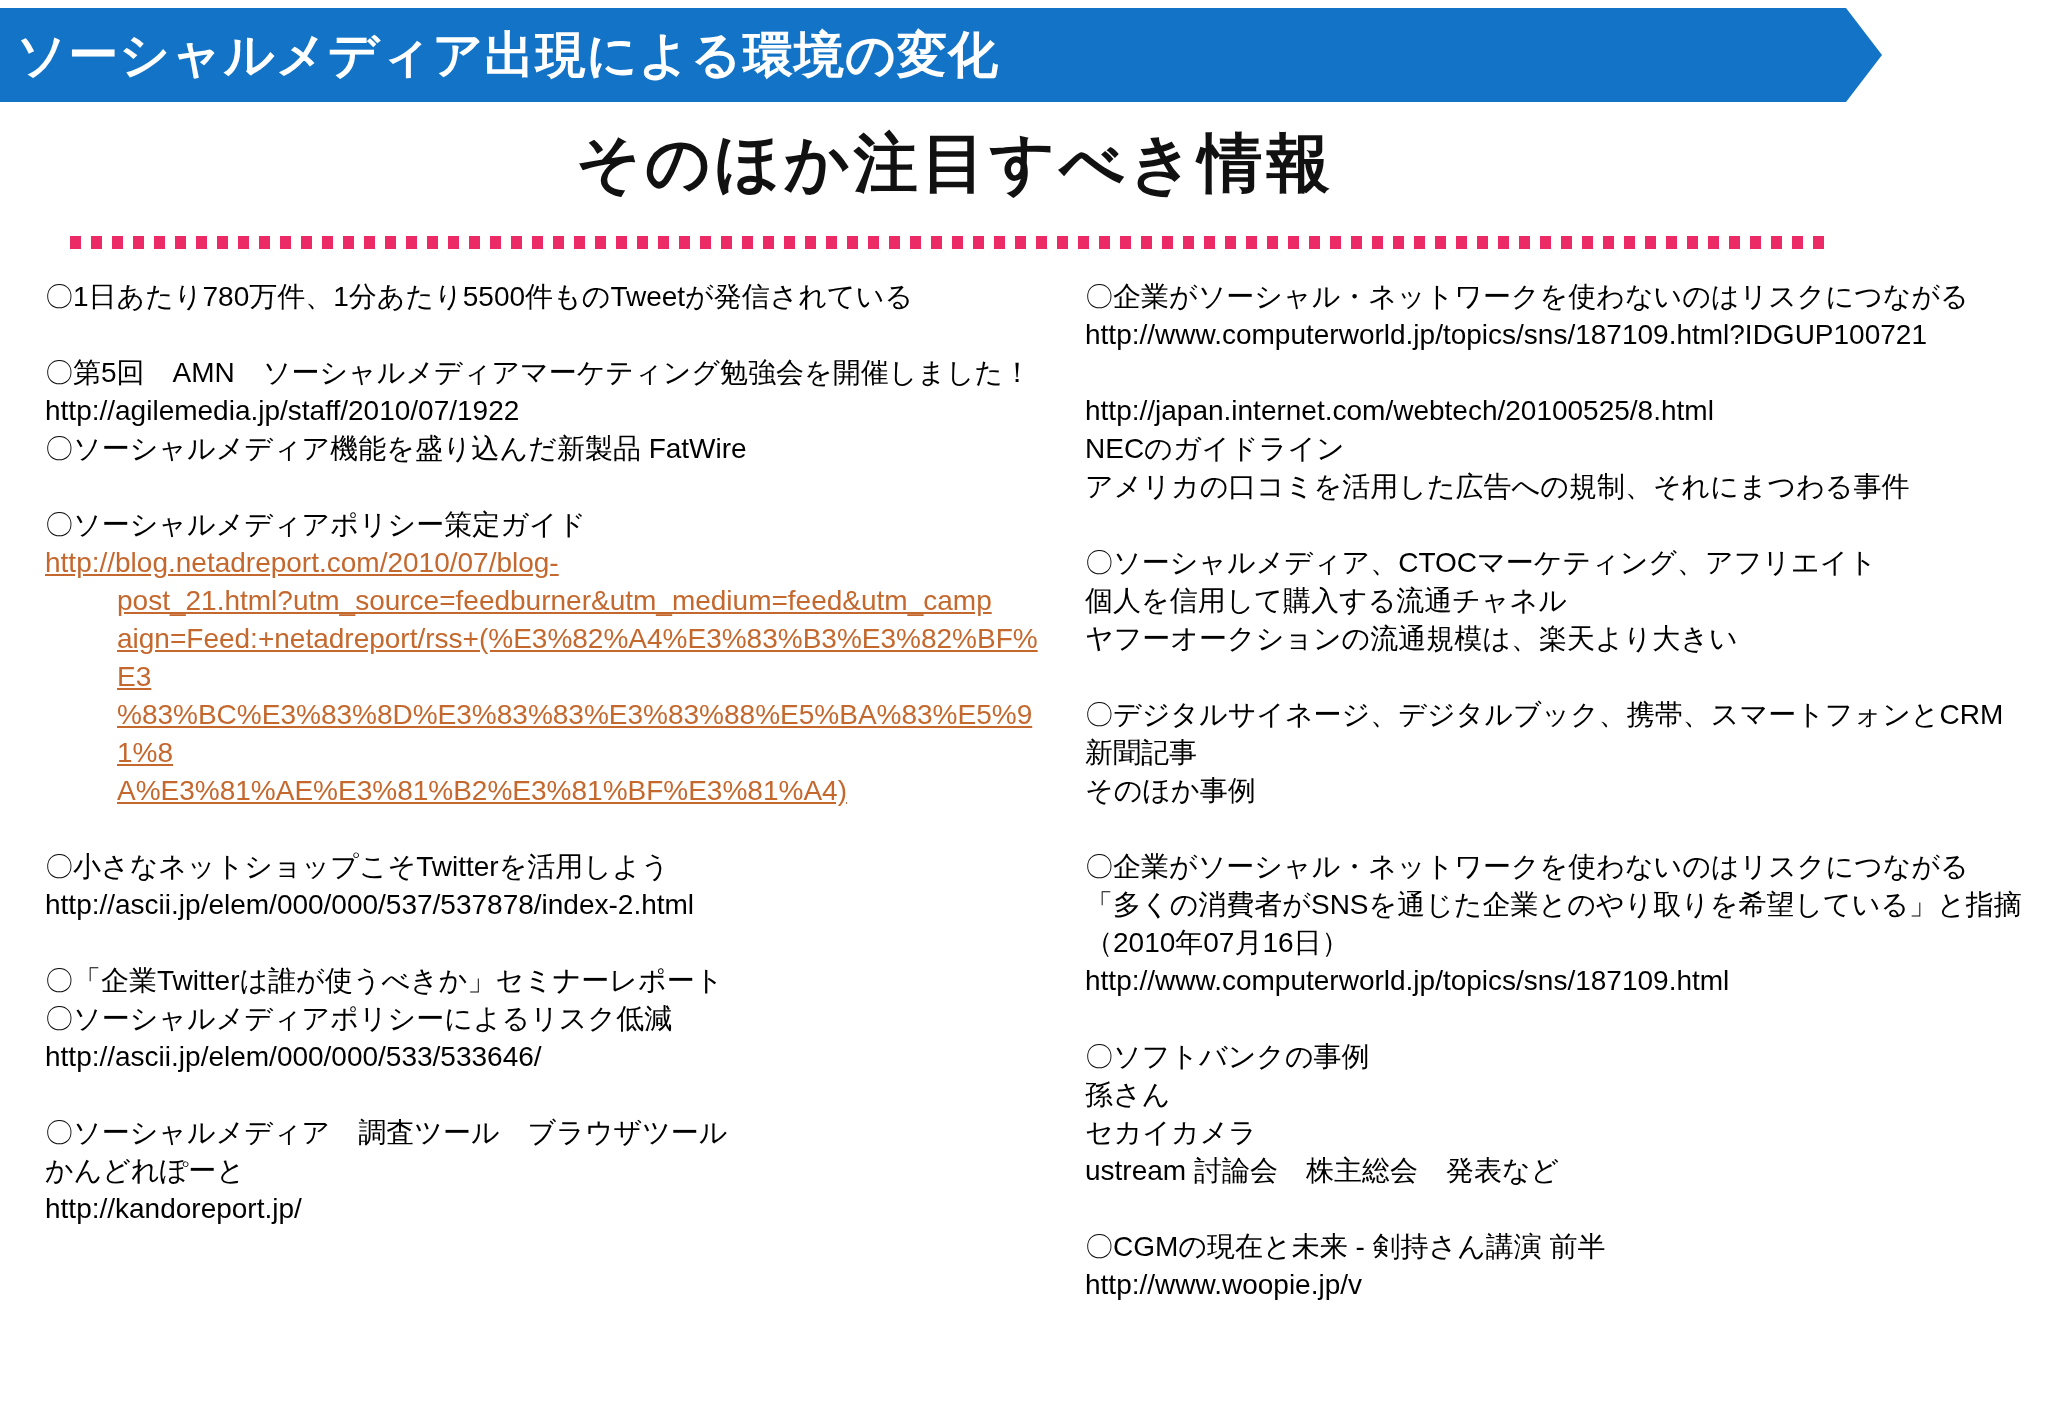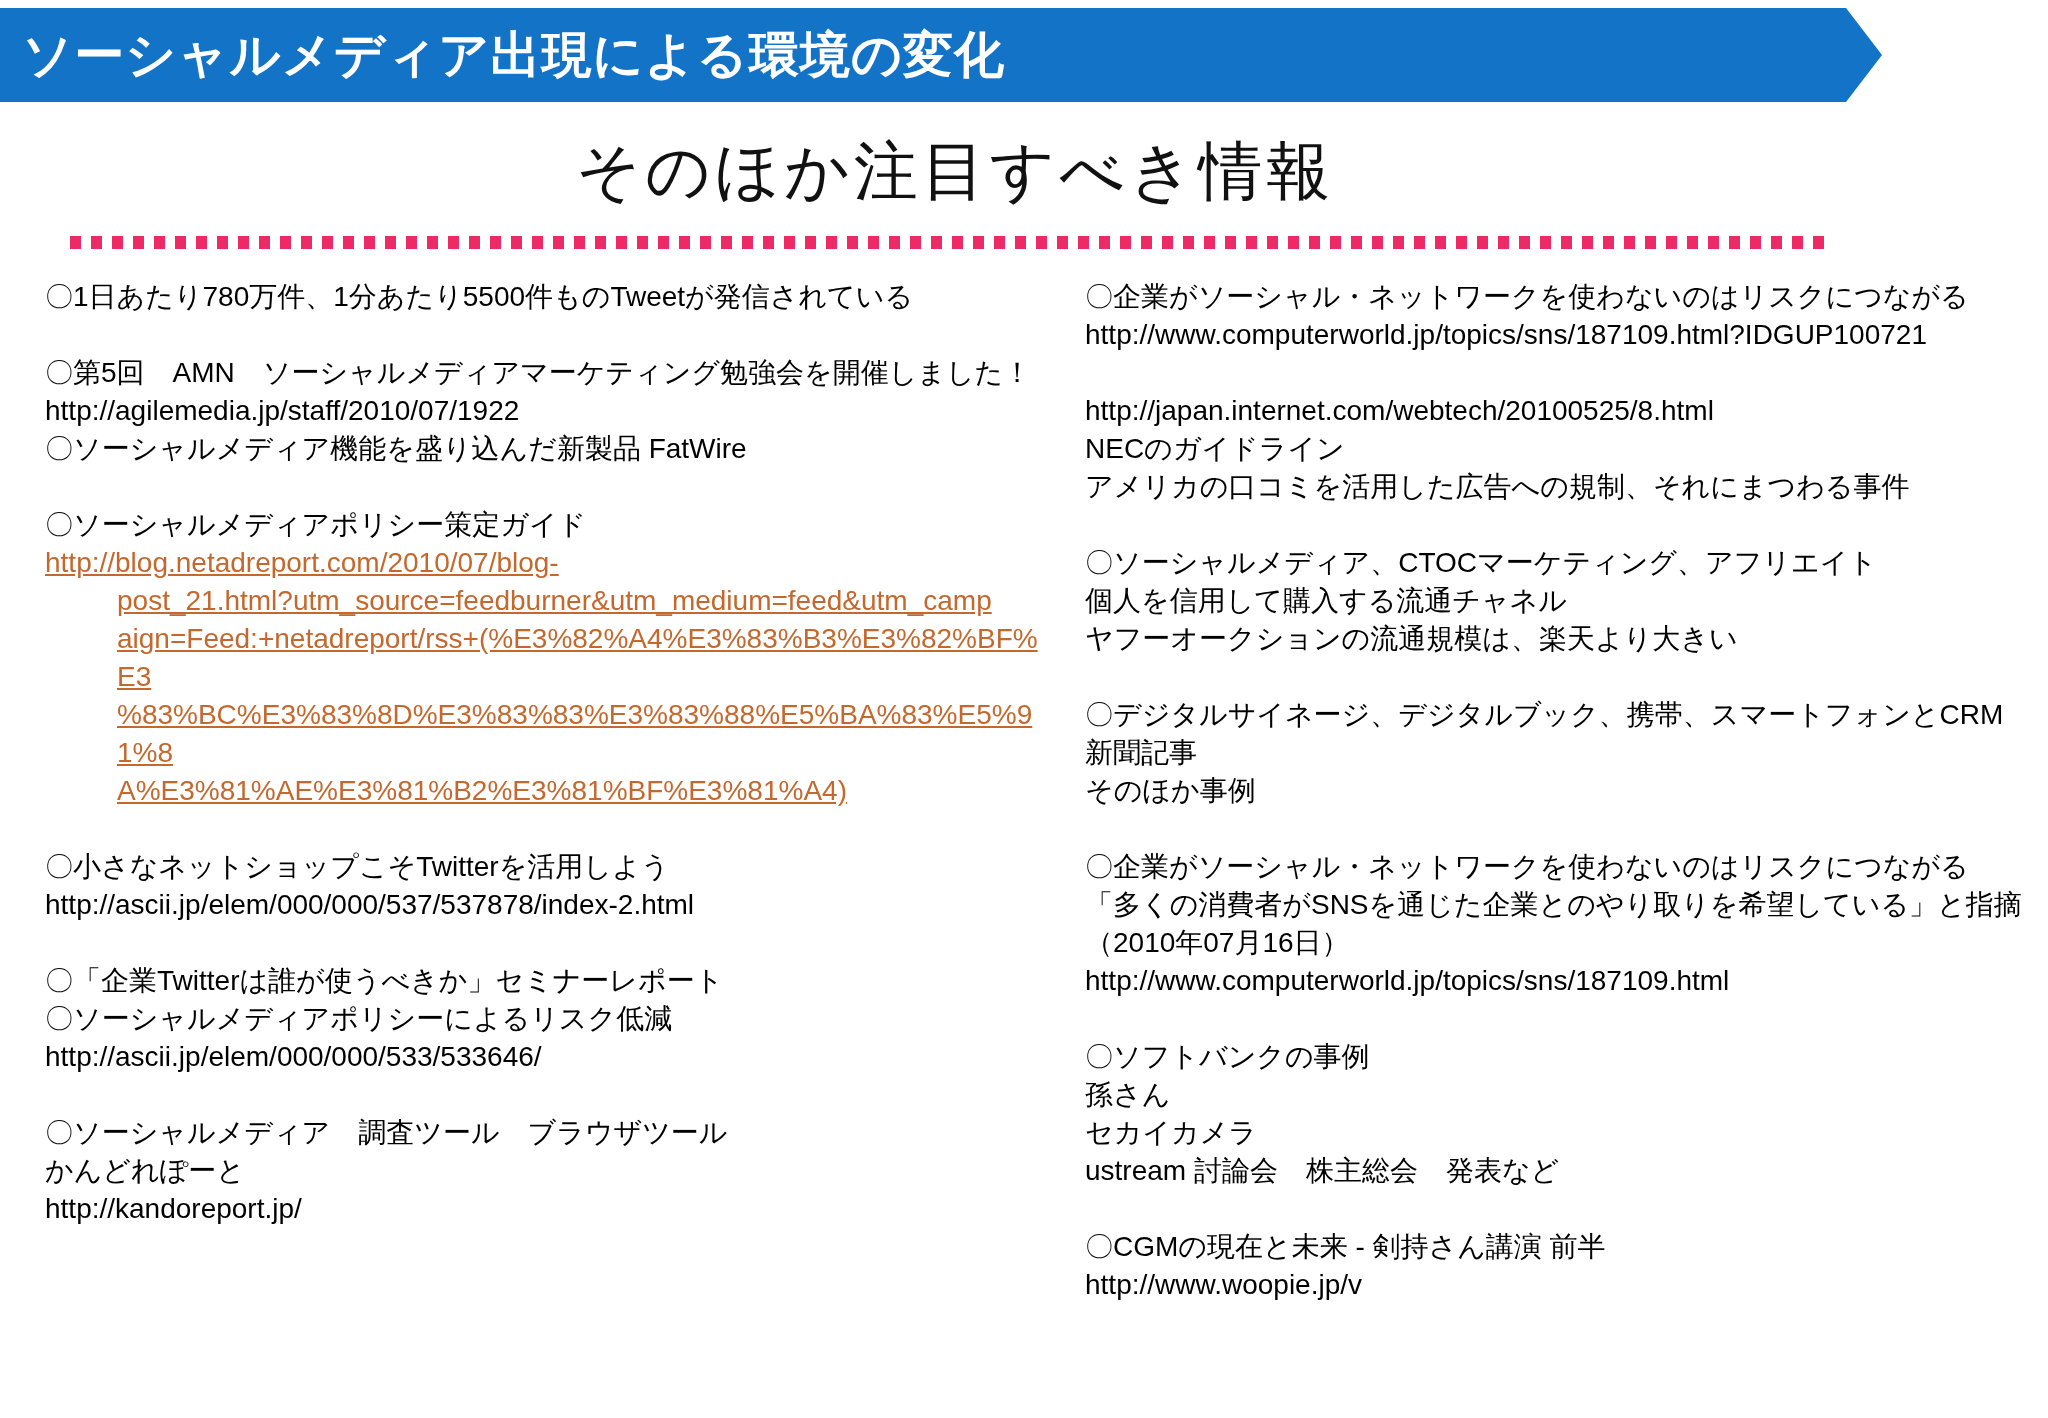--- a/index.html
+++ b/index.html
@@ -7,26 +7,26 @@
     width:2048px;height:1418px;background:#ffffff;overflow:hidden;position:relative;
     font-family:"Liberation Sans",sans-serif;color:#000;
   }
   .banner{
     position:absolute;top:8px;left:0;width:1882px;height:94px;
     background:#1273C7;
     clip-path:polygon(0 0,1846px 0,1882px 50%,1846px 100%,0 100%);
     display:flex;align-items:center;
   }
   .banner-title{
-    color:#ffffff;font-size:50px;font-weight:bold;padding-left:22px;
+    color:#ffffff;font-size:50px;font-weight:bold;padding-left:16px;
     letter-spacing:1px;white-space:nowrap;
   }
   .page-title{
-    position:absolute;top:128px;left:0;width:1910px;text-align:center;
-    font-size:64px;font-weight:400;letter-spacing:4px;color:#111;
+    position:absolute;top:120px;left:0;width:1910px;text-align:center;
+    font-size:64px;font-weight:700;letter-spacing:4px;color:#111;
   }
   .divider{
     position:absolute;top:236px;left:70px;width:1760px;height:13px;
     background:repeating-linear-gradient(90deg,#EC2A66 0 11px,transparent 11px 21px);
   }
   .col{
     position:absolute;top:278px;font-size:28px;line-height:38px;
   }
   .col-left{left:45px;width:1000px;}
   .col-right{left:1085px;width:950px;}

